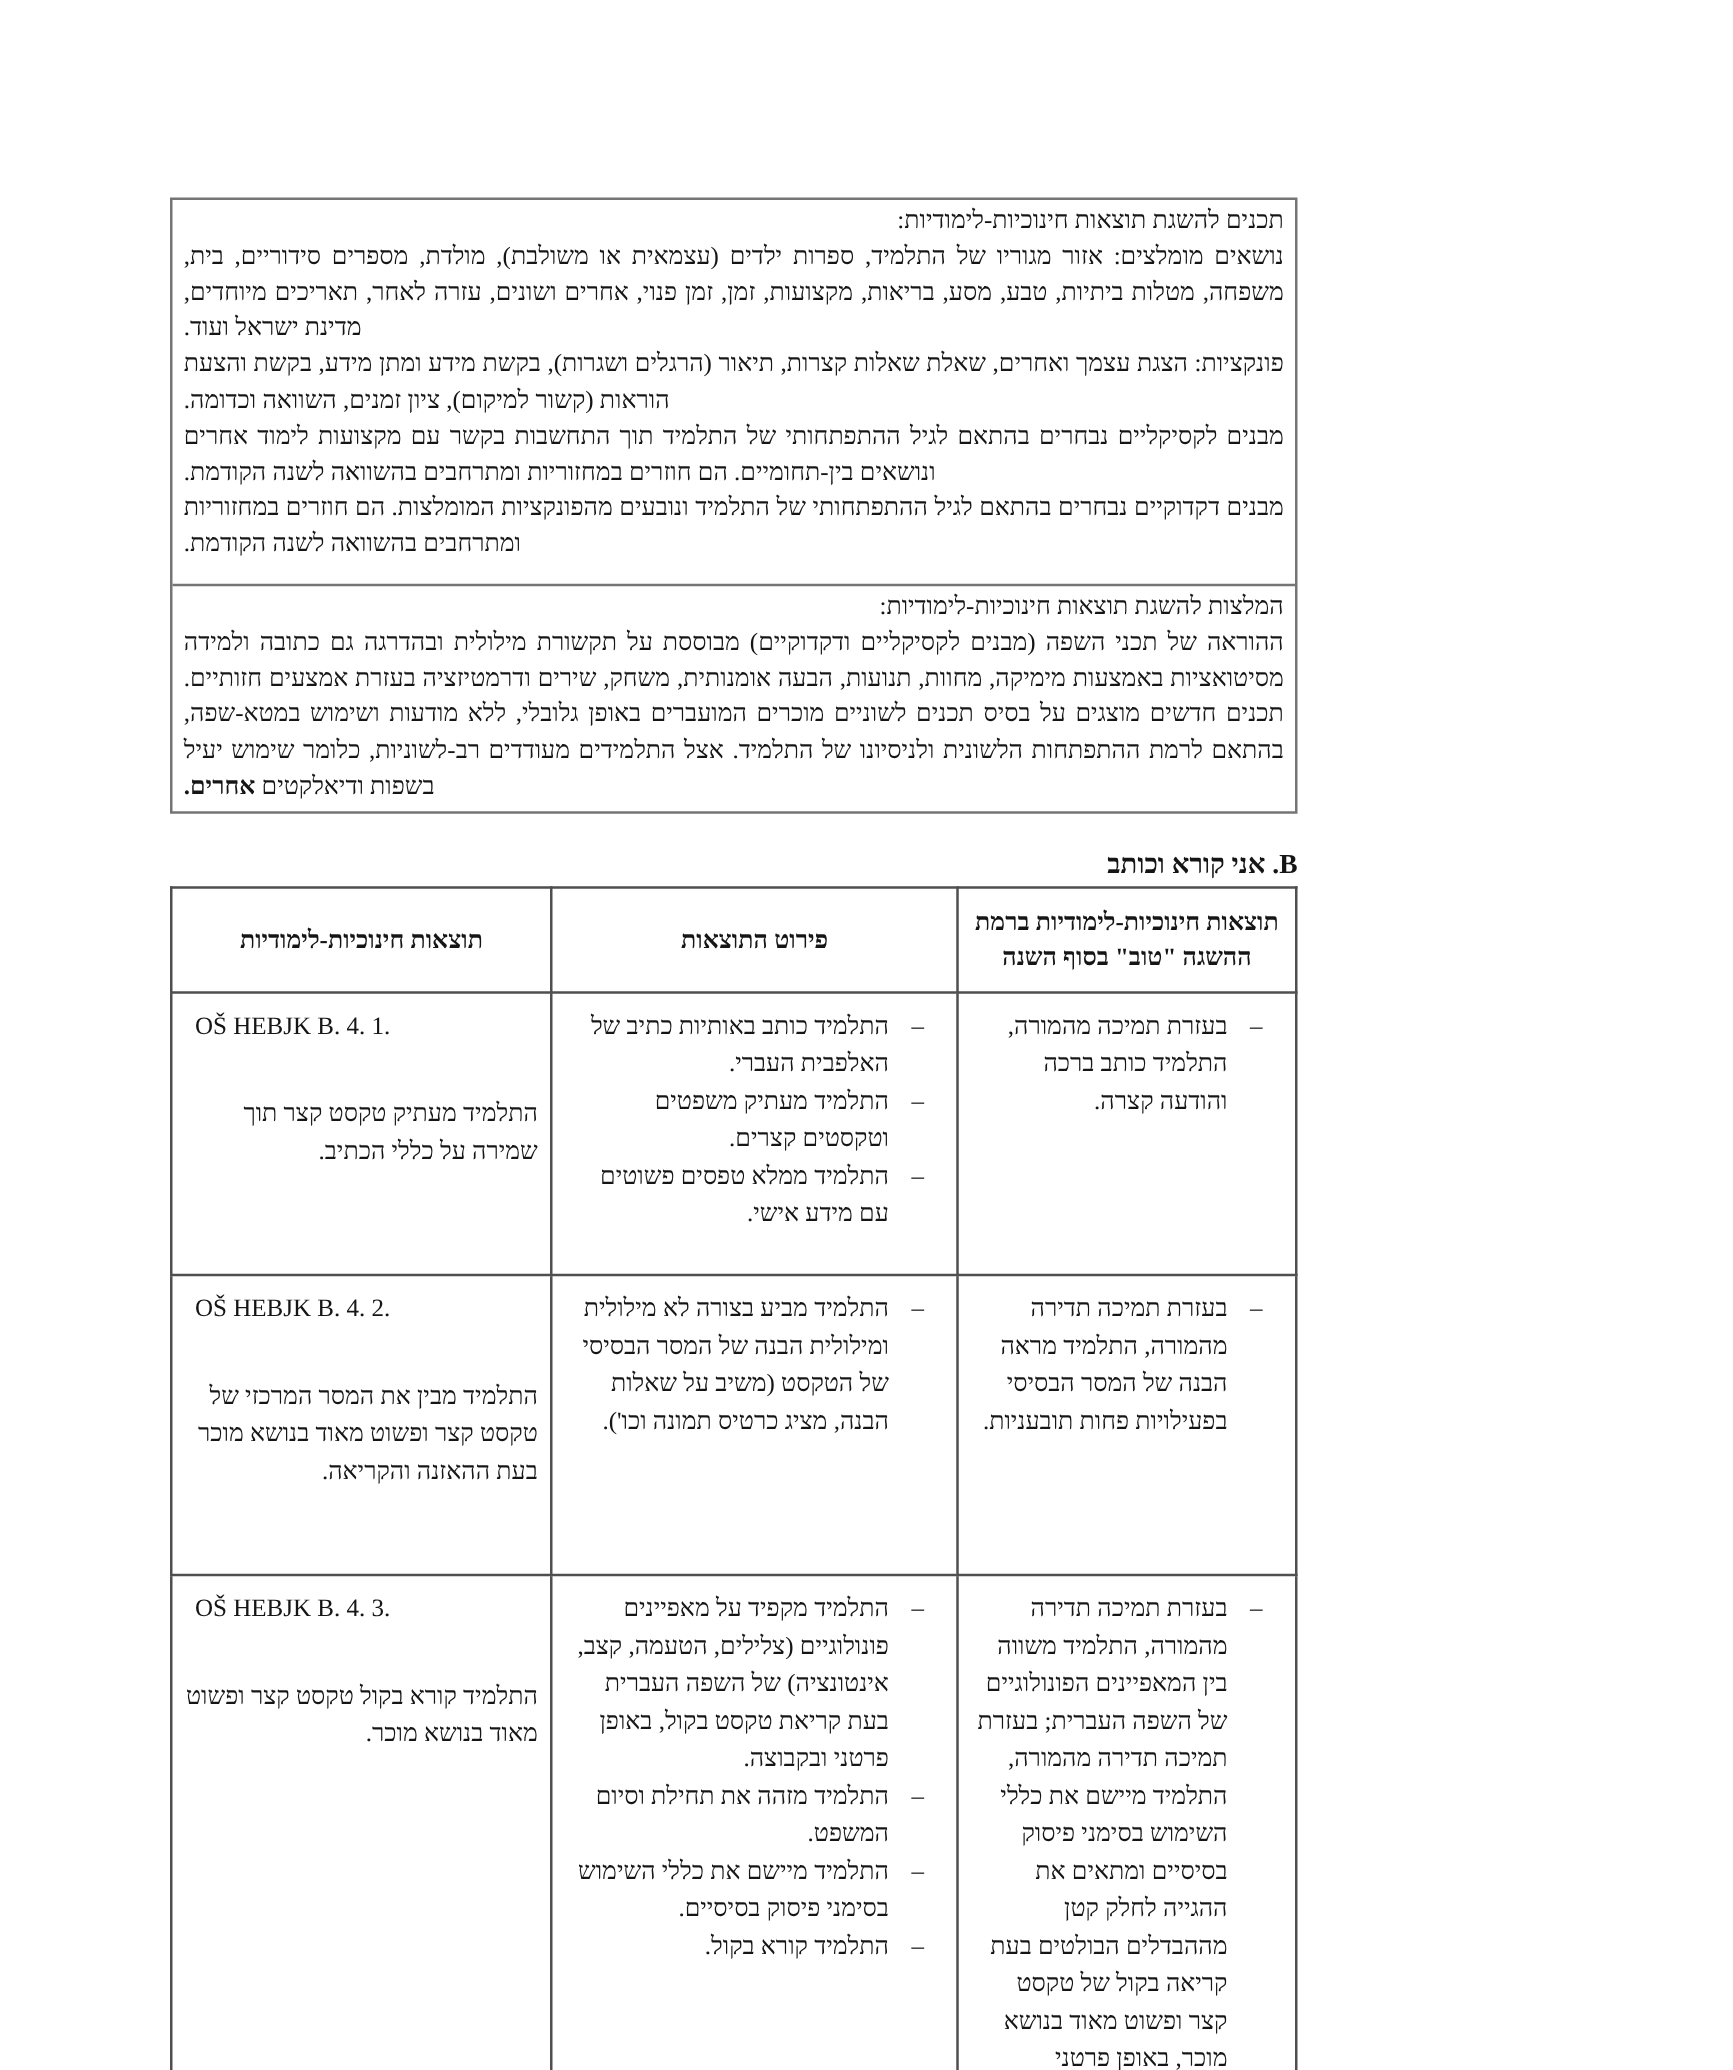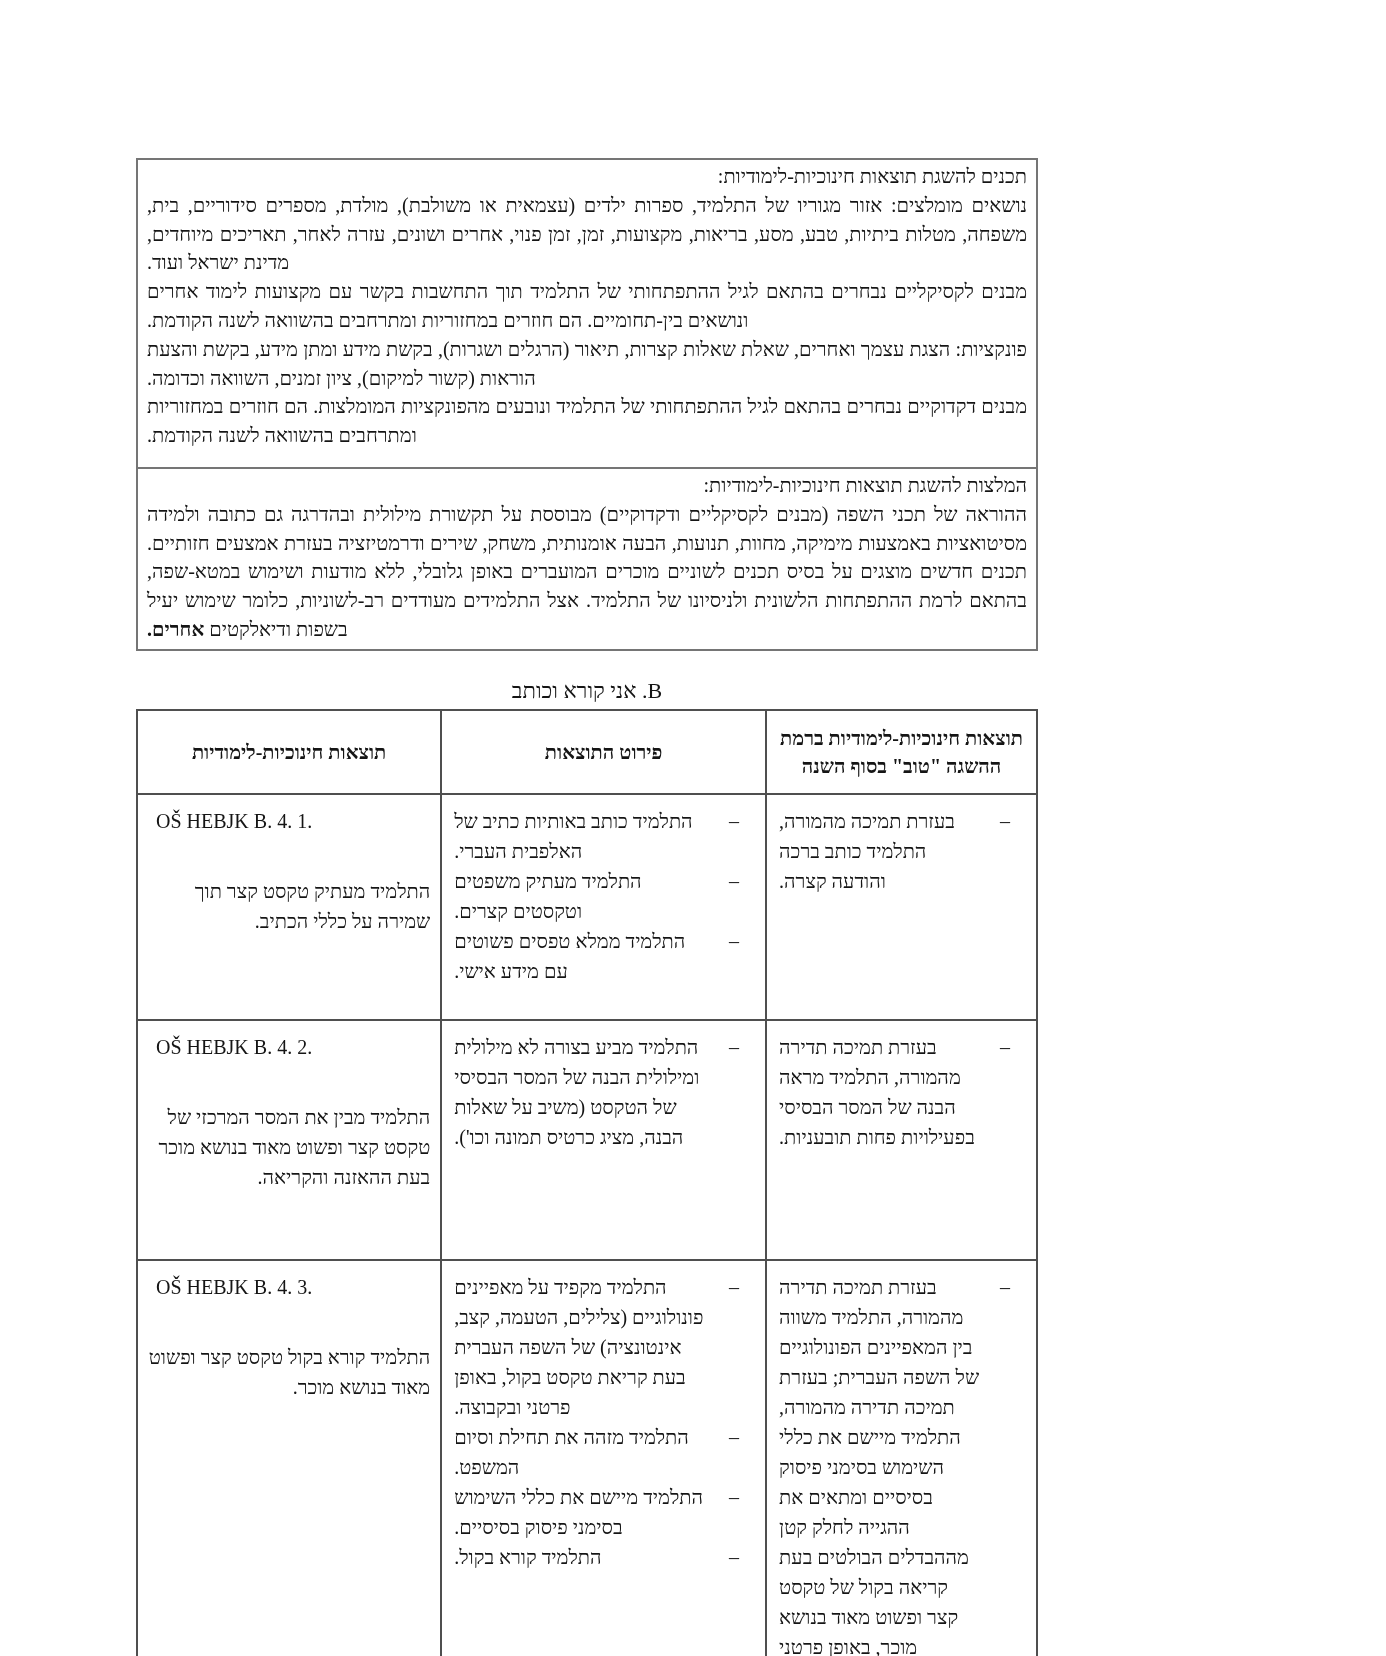--- a/index.html
+++ b/index.html
@@ -43,23 +43,24 @@
     text-align: justify;
     text-align-last: left;
   }
   p.just .bold-end {
     font-weight: bold;
   }
 
   
   .section-title {
     direction: rtl;
-    text-align: center;
+    text-align: right;
     font-size: 22px;
     margin: 27px 0 5px 0;
+    font-weight: bold;
   }
 
   
   table.main-table {
     width: 100%;
     border-collapse: collapse;
     direction: rtl;
     table-layout: fixed;
     padding-left: 44px;
   }
@@ -94,21 +95,21 @@
     direction: rtl;
     align-items: flex-start;
   }
   .dash {
     flex: 0 0 46px;
     width: 46px;
     text-align: center;
   }
   .btext {
     flex: 1 1 auto;
-    text-align: left;
+    text-align: right;
     direction: rtl;
     padding-left: 4px;
   }
   .code {
     direction: ltr;
     text-align: left;
     padding-left: 10px;
   }
   .otext {
     direction: rtl;
@@ -119,22 +120,22 @@
 </style>
 </head>
 <body>
 
 <div class="page">
 
   <div class="info-box">
     <div class="box-section">
       <div class="box-heading">תכנים להשגת תוצאות חינוכיות-לימודיות:</div>
       <p class="just">נושאים מומלצים: אזור מגוריו של התלמיד, ספרות ילדים (עצמאית או משולבת), מולדת, מספרים סידוריים, בית, משפחה, מטלות ביתיות, טבע, מסע, בריאות, מקצועות, זמן, זמן פנוי, אחרים ושונים, עזרה לאחר, תאריכים מיוחדים, מדינת ישראל ועוד.</p>
+      <p class="just">פונקציות: הצגת עצמך ואחרים, שאלת שאלות קצרות, תיאור (הרגלים ושגרות), בקשת מידע ומתן מידע, בקשת והצעת הוראות (קשור למיקום), ציון זמנים, השוואה וכדומה.</p>
       <p class="just">מבנים לקסיקליים נבחרים בהתאם לגיל ההתפתחותי של התלמיד תוך התחשבות בקשר עם מקצועות לימוד אחרים ונושאים בין-תחומיים. הם חוזרים במחזוריות ומתרחבים בהשוואה לשנה הקודמת.</p>
-      <p class="just">פונקציות: הצגת עצמך ואחרים, שאלת שאלות קצרות, תיאור (הרגלים ושגרות), בקשת מידע ומתן מידע, בקשת והצעת הוראות (קשור למיקום), ציון זמנים, השוואה וכדומה.</p>
       <p class="just">מבנים דקדוקיים נבחרים בהתאם לגיל ההתפתחותי של התלמיד ונובעים מהפונקציות המומלצות. הם חוזרים במחזוריות ומתרחבים בהשוואה לשנה הקודמת.</p>
     </div>
     <div class="box-section second">
       <div class="box-heading">המלצות להשגת תוצאות חינוכיות-לימודיות:</div>
       <p class="just"><span>ההוראה של תכני השפה (מבנים לקסיקליים ודקדוקיים) מבוססת על תקשורת מילולית ובהדרגה גם כתובה ולמידה מסיטואציות באמצעות מימיקה, מחוות, תנועות, הבעה אומנותית, משחק, שירים ודרמטיזציה בעזרת אמצעים חזותיים. תכנים חדשים מוצגים על בסיס תכנים לשוניים מוכרים המועברים באופן גלובלי, ללא מודעות ושימוש במטא-שפה, בהתאם לרמת ההתפתחות הלשונית ולניסיונו של התלמיד. אצל התלמידים מעודדים רב-לשוניות, כלומר שימוש יעיל בשפות ודיאלקטים</span> <span class="bold-end">אחרים.</span></p>
     </div>
   </div>
 
   <div class="section-title">B. אני קורא וכותב</div>
 

